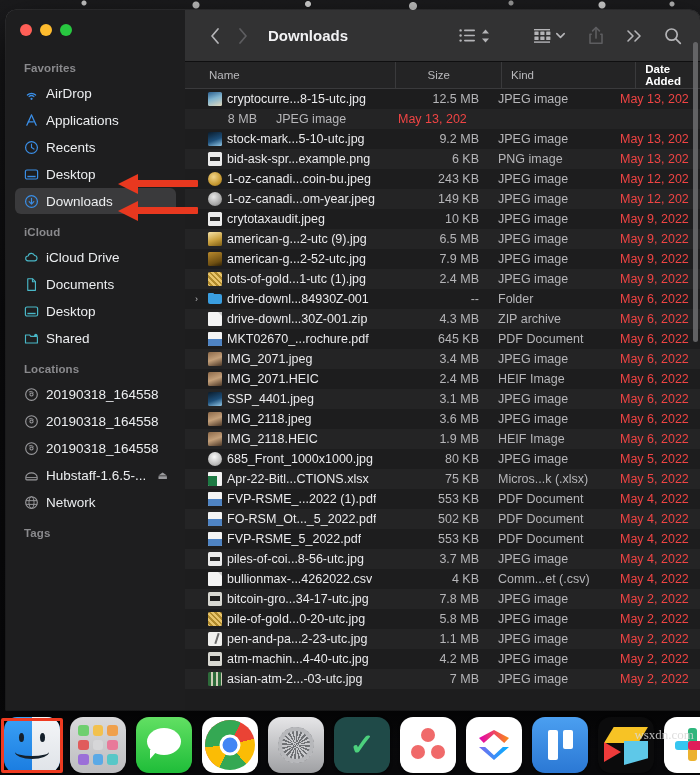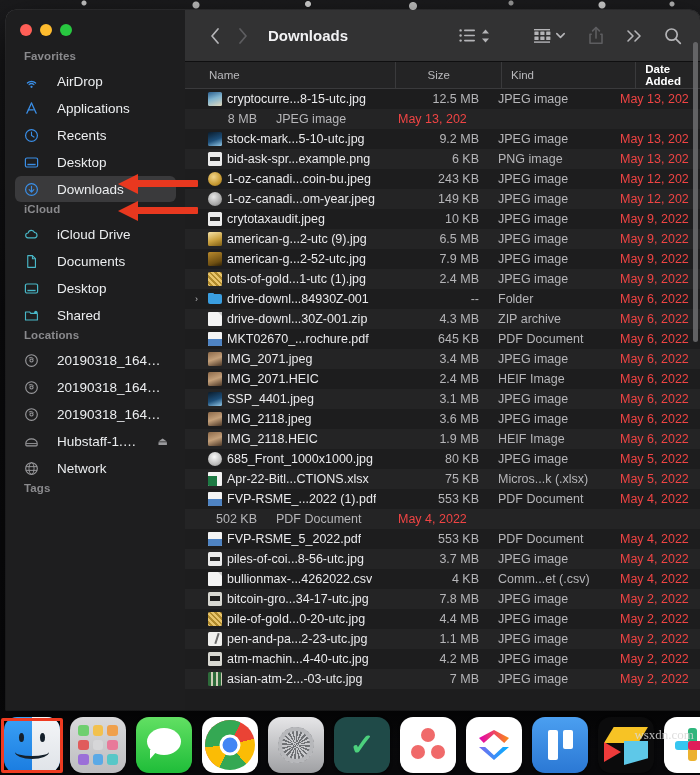--- a/index.html
+++ b/index.html
@@ -53,26 +53,27 @@
   .light { width: 12px; height: 12px; border-radius: 50%; }
   .light.red    { background: #ff5f57; }
   .light.yellow { background: #febc2e; }
   .light.green  { background: #28c840; }
 
   .sb-group-title {
     color: #8a8a8d;
     font-size: 11.5px;
     font-weight: 700;
     padding: 0 0 5px 18px;
+    margin-top: 12px;
     letter-spacing: .1px;
   }
   .sb-group:first-of-type .sb-group-title { margin-top: 0; }
 
   .sb-item {
-    display: flex; align-items: center; gap: 18px;
+    display: flex; align-items: center; gap: 7px;
     height: 26px;
     margin: 1px 9px;
     padding: 0 8px;
     border-radius: 6px;
     color: #eceef0;
     font-size: 13.5px;
     white-space: nowrap;
     position: relative;
   }
   .sb-item.selected { background: #3a3a3c; }
@@ -894,20 +895,25 @@
           <div class="c c-name">
             <span class="disclosure"></span>
             <span class="thumb pdf"></span>
             <span class="fname">FVP-RSME_...2022 (1).pdf</span>
           </div>
           <div class="c c-size">553 KB</div>
           <div class="c c-kind">PDF Document</div>
           <div class="c c-date">May 4, 2022</div>
         </div>
         <div class="row alt">
+          <div class="c c-name">
+            <span class="disclosure"></span>
+            <span class="thumb pdf"></span>
+            <span class="fname">FO-RSM_Ot..._5_2022.pdf</span>
+          </div>
           <div class="c c-size">502 KB</div>
           <div class="c c-kind">PDF Document</div>
           <div class="c c-date">May 4, 2022</div>
         </div>
         <div class="row">
           <div class="c c-name">
             <span class="disclosure"></span>
             <span class="thumb pdf"></span>
             <span class="fname">FVP-RSME_5_2022.pdf</span>
           </div>
@@ -944,21 +950,21 @@
           <div class="c c-size">7.8 MB</div>
           <div class="c c-kind">JPEG image</div>
           <div class="c c-date">May 2, 2022</div>
         </div>
         <div class="row">
           <div class="c c-name">
             <span class="disclosure"></span>
             <span class="thumb gold-pile"></span>
             <span class="fname">pile-of-gold...0-20-utc.jpg</span>
           </div>
-          <div class="c c-size">4.4 MB</div>
+          <div class="c c-size">5.8 MB</div>
           <div class="c c-kind">JPEG image</div>
           <div class="c c-date">May 2, 2022</div>
         </div>
         <div class="row alt">
           <div class="c c-name">
             <span class="disclosure"></span>
             <span class="thumb pen"></span>
             <span class="fname">pen-and-pa...2-23-utc.jpg</span>
           </div>
           <div class="c c-size">1.1 MB</div>

